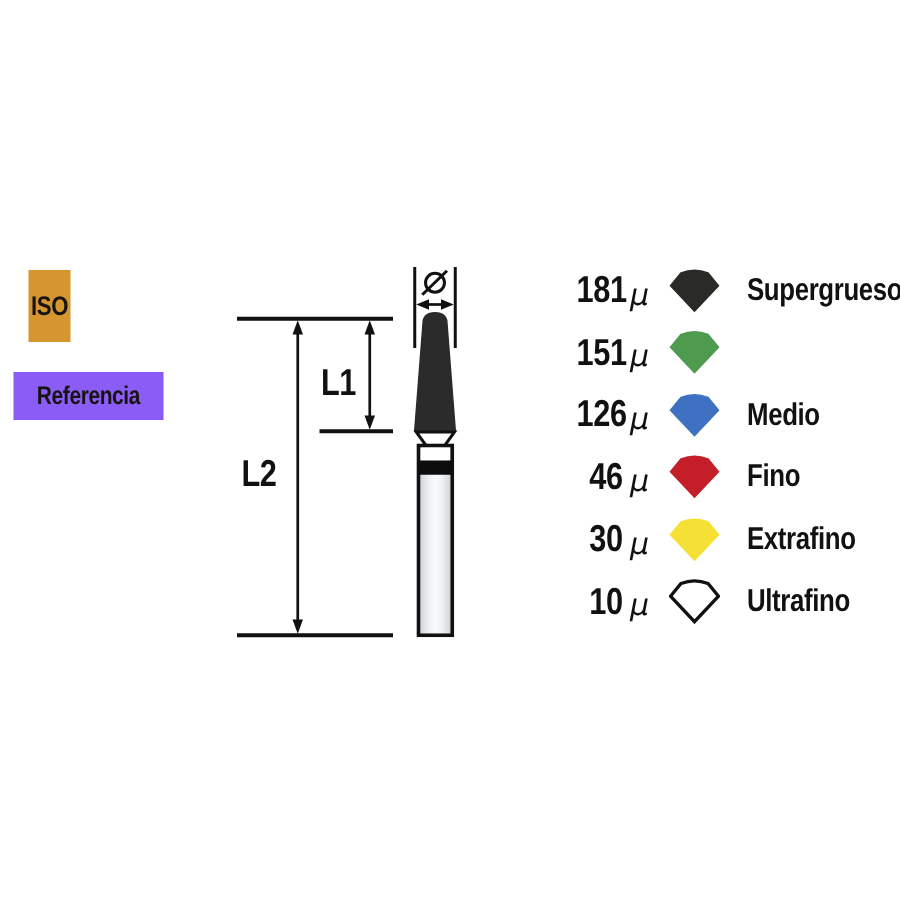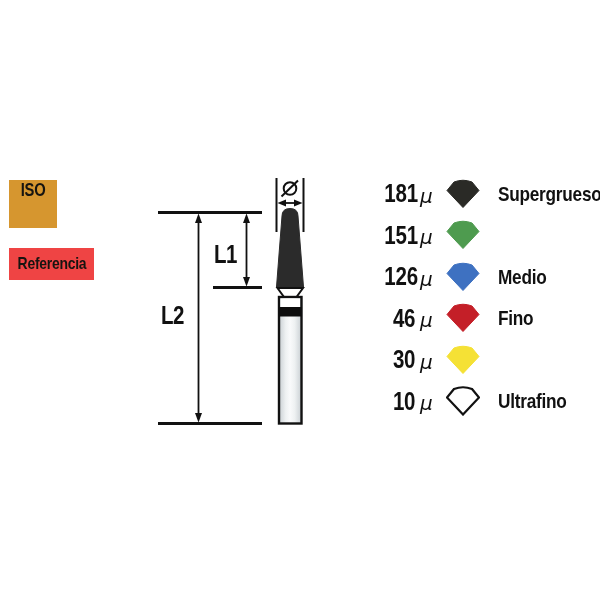--- a/index.html
+++ b/index.html
@@ -17,31 +17,31 @@
     display: inline-block;
     transform: scaleX(0.82);
     transform-origin: left center;
     white-space: nowrap;
     letter-spacing: -0.3px;
   }
   .condC { transform-origin: center center; }
 
   .iso-badge {
     position: absolute;
-    left: 9px; top: 180px;
-    width: 48px; height: 48px;
+    left: 19px; top: 180px;
+    width: 28px; height: 48px;
     background: #d6962f;
-    display: flex; align-items: flex-start; justify-content: center;
+    display: flex; align-items: center; justify-content: center;
     font-weight: 700; font-size: 18px; color: #161410;
   }
   .ref-badge {
     position: absolute;
     left: 9px; top: 248px;
-    width: 85px; height: 32px;
-    background: #ef4444;
+    width: 100px; height: 32px;
+    background: #8b5cf6;
     display: flex; align-items: center; justify-content: center;
     font-weight: 700; font-size: 17px; color: #161410;
   }
 
   .bur-svg {
     position: absolute;
     left: 140px; top: 155px;
     width: 200px; height: 290px;
   }
   .dimtext {
@@ -201,20 +201,21 @@
       </svg>
       <span class="label"><span class="cond">Fino</span></span>
     </div>
 
     <div class="legend-row">
       <span class="val"><span class="cond">30</span></span>
       <span class="mu">μ</span>
       <svg class="diamond" viewBox="0 0 34 30" xmlns="http://www.w3.org/2000/svg">
         <path d="M 8,3 Q 17,-0.5 26,3 L 33,11.5 L 17,28.5 L 1,11.5 Z" fill="#f5e135" stroke="#f5e135" stroke-width="1"></path>
       </svg>
+      <span class="label"><span class="cond">Extrafino</span></span>
     </div>
 
     <div class="legend-row">
       <span class="val"><span class="cond">10</span></span>
       <span class="mu">μ</span>
       <svg class="diamond" viewBox="0 0 34 30" xmlns="http://www.w3.org/2000/svg">
         <path d="M 8,3 Q 17,-0.5 26,3 L 33,11.5 L 17,28.5 L 1,11.5 Z" fill="#ffffff" stroke="#111" stroke-width="2.2"></path>
       </svg>
       <span class="label"><span class="cond">Ultrafino</span></span>
     </div>

